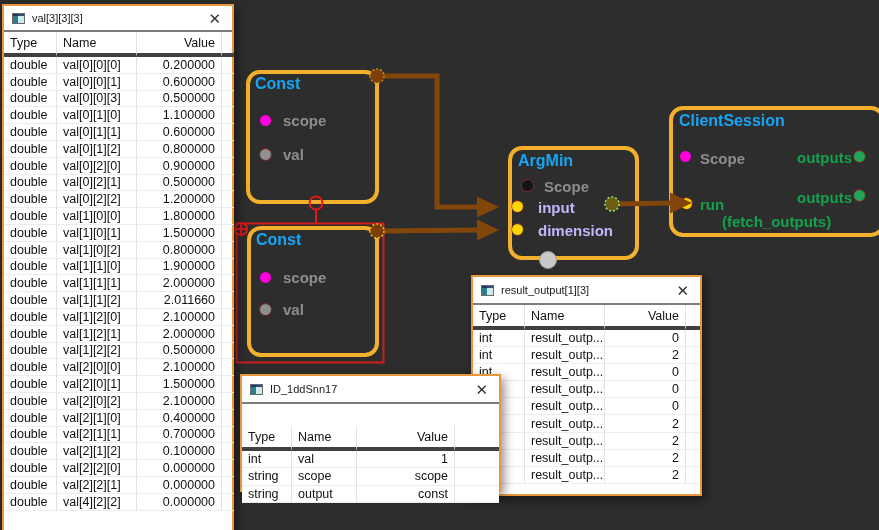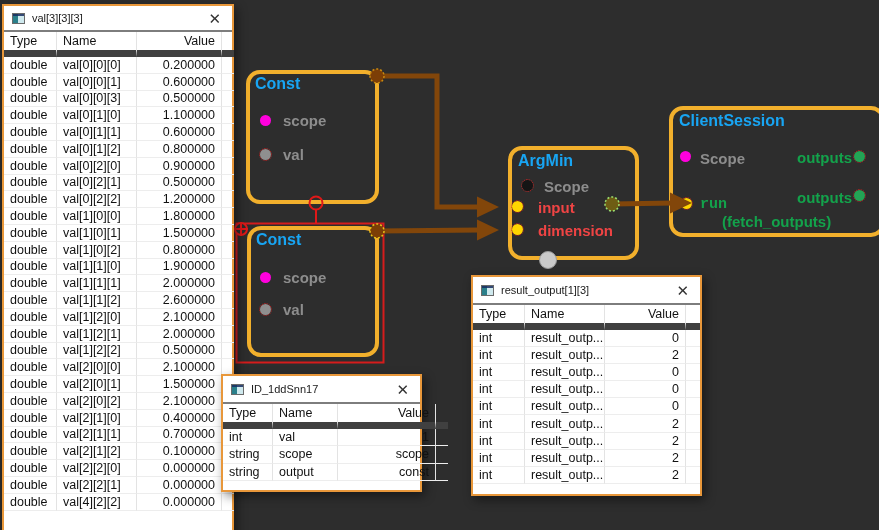--- a/index.html
+++ b/index.html
@@ -6,39 +6,39 @@
   html,body { width:879px; height:530px; overflow:hidden; }
   body { position:relative; background:#2d2d2d; font-family:"Liberation Sans", sans-serif; }
 
   
   .node { position:absolute; background:#2d2d2d; border:4px solid #f2b02c; border-radius:14px; z-index:2; }
   .node-title { position:absolute; font-size:16px; font-weight:bold; color:#18a5f3; white-space:nowrap; }
   .port-dot { position:absolute; width:11px; height:11px; border-radius:50%; }
   .ring { outline:1px dotted #cc2222; outline-offset:0px; }
   .port-label { position:absolute; font-size:15px; font-weight:bold; white-space:nowrap; }
   .lbl-gray { color:#8d8d8d; }
-  .lbl-white { color:#ef4444; }
+  .lbl-white { color:#c4b5fd; }
   .lbl-green { color:#13a24b; }
 
   
   #overlay { position:absolute; left:0; top:0; z-index:3; pointer-events:none; }
 
   
   .window { position:absolute; background:#fff; border:2px solid #e8973a; box-shadow:3px 4px 10px rgba(0,0,0,.45); z-index:5; display:flex; flex-direction:column; }
   .titlebar { display:flex; align-items:center; gap:7px; padding:0 8px; border-bottom:2px solid #7d7d7d; flex:0 0 auto; background:#fff; }
   .win-title { flex:1; font-size:11px; color:#1a1a1a; white-space:nowrap; overflow:hidden; }
   .win-icon { display:inline-block; width:13px; height:11px; border:1px solid #6a6a6a;
               background:linear-gradient(90deg,#2a7f8a 0 45%, #cfe9ee 45% 100%);
               box-shadow:inset 0 2px 0 rgba(25,45,95,.85); flex:0 0 auto; }
   .close-btn { font-size:15px; color:#333; line-height:1; padding:1px 3px; cursor:default; flex:0 0 auto; }
   .tbl { display:grid; font-size:12.5px; color:#111; background:#fff; flex:1 1 auto; align-content:start; }
   .cell { padding:0 6px; border-right:1px solid #e3e3e3; border-bottom:1px solid #ededed;
           white-space:nowrap; overflow:hidden; display:flex; align-items:center; }
   .cell:nth-child(4n) { border-right:none; }
-  .cell.hdr { border-bottom:7px solid #404040; }
+  .cell.hdr { border-bottom:4px solid #404040; }
   .cell.right { justify-content:flex-end; }
 </style>
 </head>
 <body>
 
 <div class="node" style="left:246px; top:70px; width:133px; height:134px;">
   <span class="node-title" style="left:5px; top:1px;">Const</span>
   <span class="port-dot" style="left:10px; top:41px; background:#ff00dd;"></span>
   <span class="port-label lbl-gray" style="left:33px; top:38px;">scope</span>
   <span class="port-dot ring" style="left:10px; top:75px; background:#8f8f8f;"></span>
@@ -65,21 +65,21 @@
 
 <div class="node" style="left:669px; top:106px; width:216px; height:131px;">
   <span class="node-title" style="left:6px; top:2px;">ClientSession</span>
   <span class="port-dot" style="left:7px; top:41px; background:#ff00dd;"></span>
   <span class="port-label lbl-gray" style="left:27px; top:40px;">Scope</span>
   <span class="port-label lbl-green" style="right:29px; top:39px;">outputs</span>
   <span class="port-dot ring" style="right:16px; top:41px; background:#23a455;"></span>
   <span class="port-label lbl-green" style="right:29px; top:79px;">outputs</span>
   <span class="port-dot ring" style="right:16px; top:80px; background:#23a455;"></span>
   <span class="port-dot ring" style="left:8px; top:88px; background:#ffd500;"></span>
-  <span class="port-label lbl-green" style="left:27px; top:86px;font-family:Liberation Mono, monospace;">run</span>
+  <span class="port-label lbl-green" style="left:27px; top:86px;">run</span>
   <span class="port-label lbl-green" style="left:19px; top:103px;margin-left:30px;">(fetch_outputs)</span>
 </div>
 
 <svg id="overlay" width="879" height="530">
 
   <rect x="236.5" y="223.5" width="147" height="139" fill="none" stroke="#d51c1c" stroke-width="2"></rect>
 
   <line x1="316" y1="209" x2="316" y2="224" stroke="#e01818" stroke-width="2"></line>
   <circle cx="316" cy="203" r="6.5" fill="none" stroke="#e01818" stroke-width="2"></circle>
 
@@ -166,21 +166,21 @@
       <div class="cell">double</div>
       <div class="cell">val[1][1][0]</div>
       <div class="cell right">1.900000</div>
       <div class="cell"></div>
       <div class="cell">double</div>
       <div class="cell">val[1][1][1]</div>
       <div class="cell right">2.000000</div>
       <div class="cell"></div>
       <div class="cell">double</div>
       <div class="cell">val[1][1][2]</div>
-      <div class="cell right">2.600000</div>
+      <div class="cell right">2.011660</div>
       <div class="cell"></div>
       <div class="cell">double</div>
       <div class="cell">val[1][2][0]</div>
       <div class="cell right">2.100000</div>
       <div class="cell"></div>
       <div class="cell">double</div>
       <div class="cell">val[1][2][1]</div>
       <div class="cell right">2.000000</div>
       <div class="cell"></div>
       <div class="cell">double</div>
@@ -269,21 +269,21 @@
       <div class="cell">result_outp...</div>
       <div class="cell right">2</div>
       <div class="cell"></div>
       <div class="cell">int</div>
       <div class="cell">result_outp...</div>
       <div class="cell right">2</div>
       <div class="cell"></div>
     </div>
 </div>
 
-<div class="window" style="left:221px; top:374px; width:201px; height:118px;">
+<div class="window" style="left:240px; top:374px; width:261px; height:118px;gap:22px;">
   <div class="titlebar" style="height:28px;">
     <span class="win-icon"></span>
     <span class="win-title">ID_1ddSnn17</span>
     <span class="close-btn">✕</span>
   </div>
   <div class="tbl" style="grid-template-columns:50px 65px 98px 1fr; grid-template-rows:25px; grid-auto-rows:17.3px;">
       <div class="cell hdr">Type</div>
       <div class="cell hdr">Name</div>
       <div class="cell hdr right">Value</div>
       <div class="cell hdr"></div>

